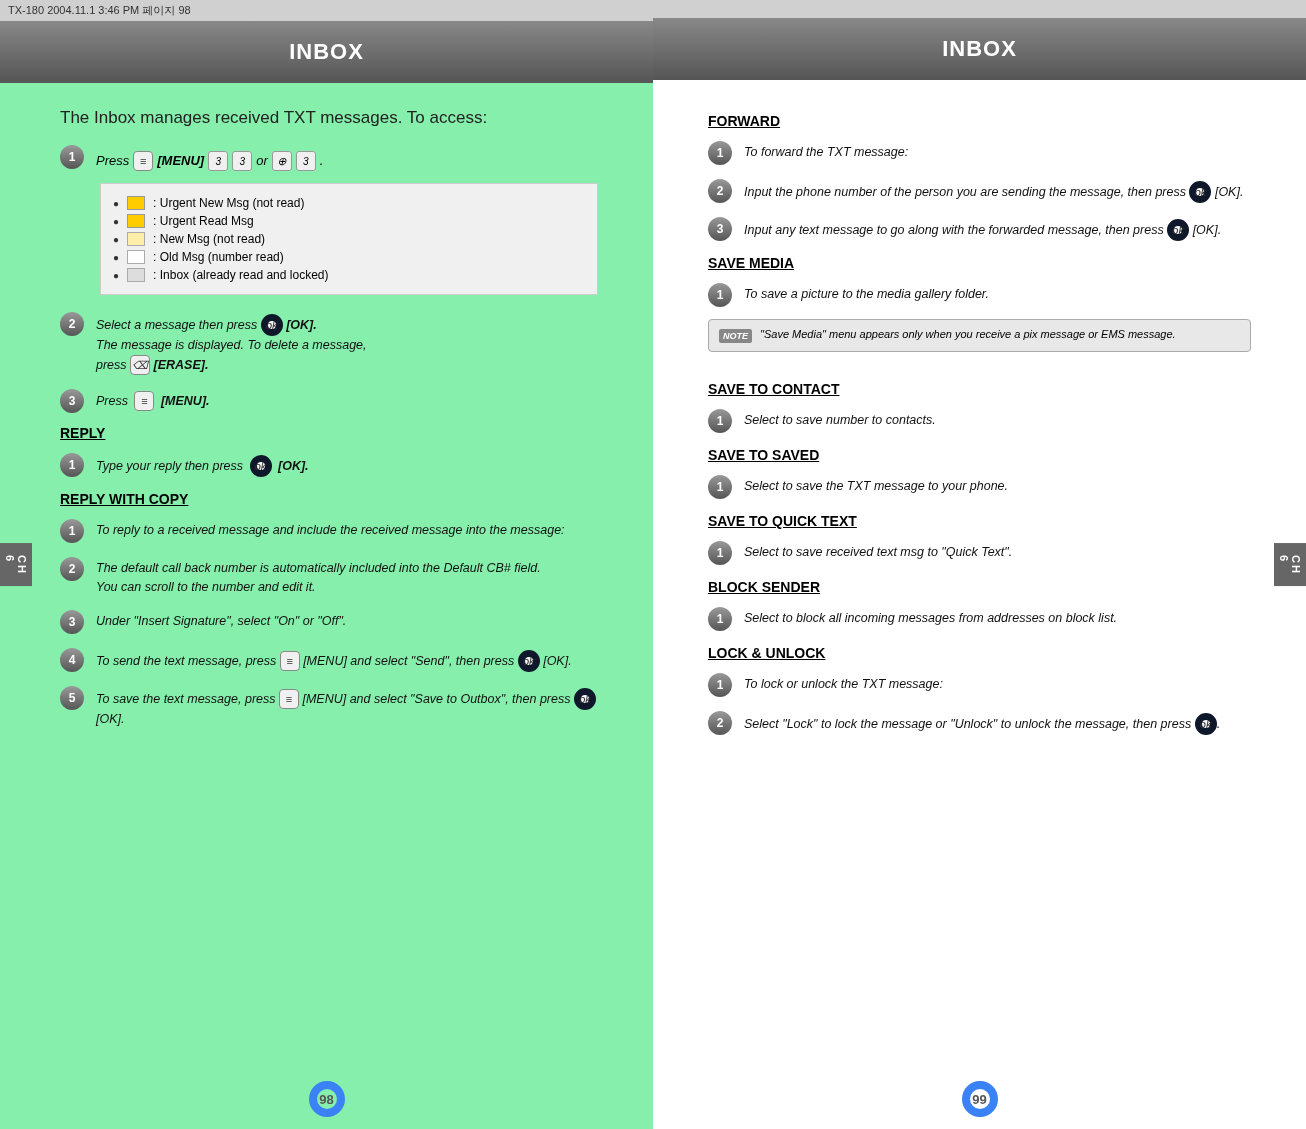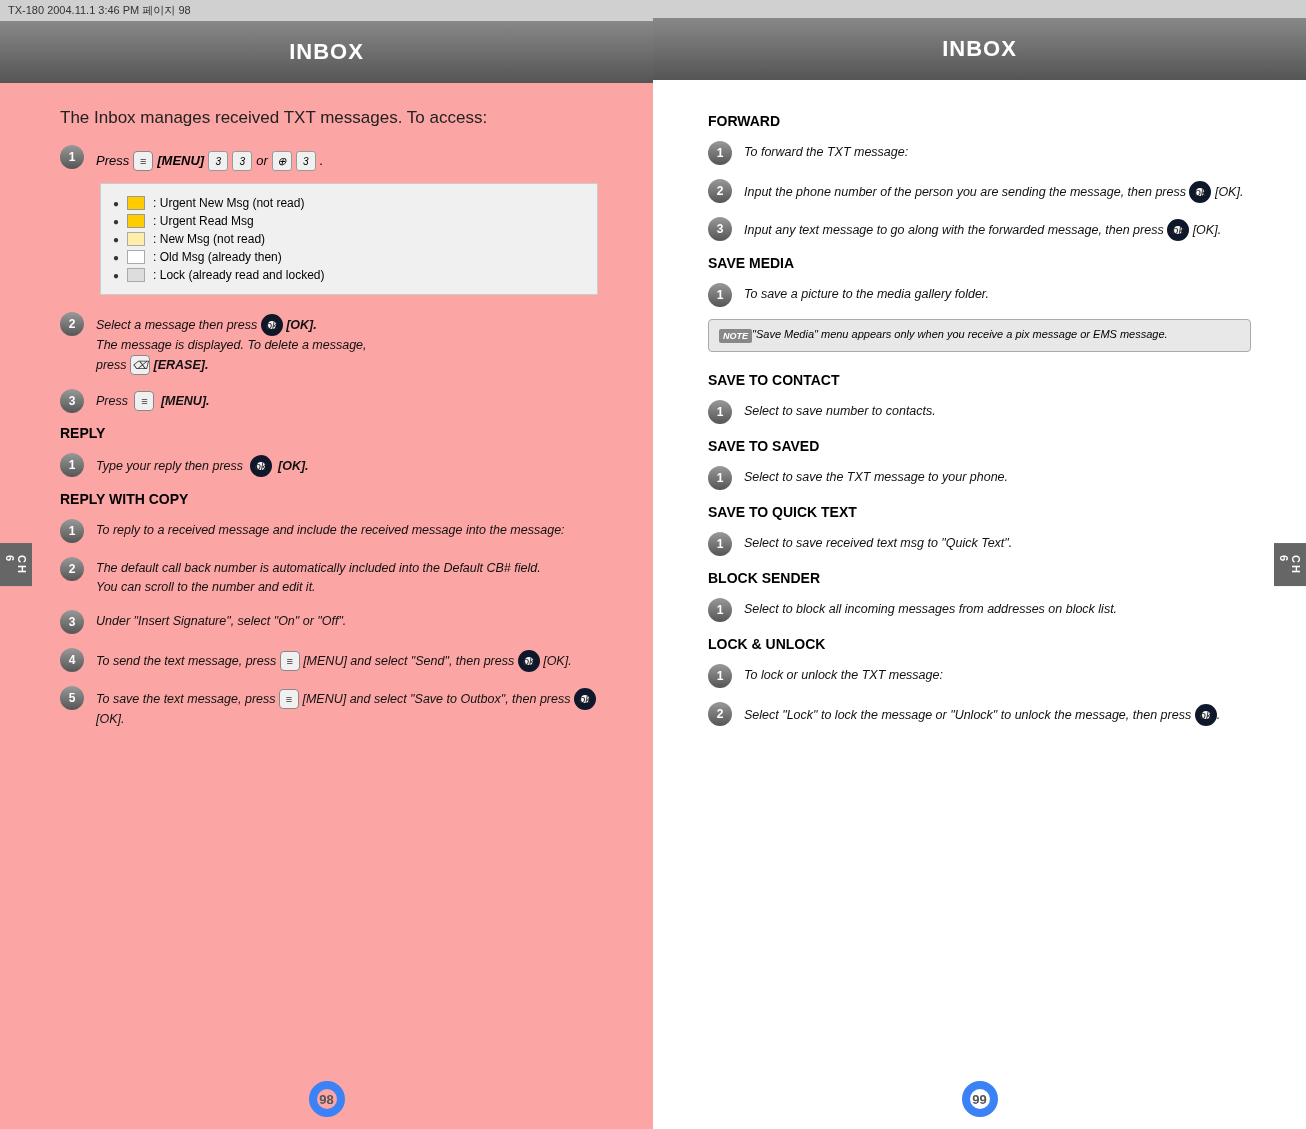--- a/index.html
+++ b/index.html
@@ -16,21 +16,21 @@
     .page-wrapper {
       display: flex;
       width: 100%;
       height: 100%;
     }
 
     
     .left-panel {
       width: 653px;
       height: 100%;
-      background: #fca5a5;
+      background: #86efac;
       padding: 0;
       display: flex;
       flex-direction: column;
       position: relative;
     }
 
     
     .right-panel {
       width: 653px;
       height: 100%;
@@ -135,20 +135,21 @@
       width: 18px; height: 14px;
       background: #dddddd;
       border: 1px solid #aaa;
       display: inline-block;
     }
 
     
     .section-title {
       font-size: 14px;
       font-weight: bold;
+      text-decoration: underline;
       margin-bottom: 10px;
       margin-top: 8px;
       color: #000;
     }
 
     
     .key-symbol {
       display: inline-flex;
       align-items: center;
       justify-content: center;
@@ -177,21 +178,22 @@
     
     .note-box {
       background: #e8e8e8;
       border: 1px solid #aaa;
       border-radius: 4px;
       padding: 8px 10px;
       font-size: 11px;
       font-style: italic;
       display: flex;
       align-items: flex-start;
-      margin: 8px 0 20px 0;
+      gap: 8px;
+      margin: 8px 0 29px 0;
     }
 
     .note-label {
       background: #888;
       color: white;
       font-size: 9px;
       font-weight: bold;
       padding: 2px 4px;
       border-radius: 2px;
       flex-shrink: 0;
@@ -330,26 +332,26 @@
           <span>: Urgent Read Msg</span>
         </div>
         <div class="menu-item">
           <span class="bullet">●</span>
           <span class="icon-new-msg"></span>
           <span>: New Msg (not read)</span>
         </div>
         <div class="menu-item">
           <span class="bullet">●</span>
           <span class="icon-old-msg"></span>
-          <span>: Old Msg (already then)</span>
+          <span>: Old Msg (number read)</span>
         </div>
         <div class="menu-item">
           <span class="bullet">●</span>
           <span class="icon-lock-msg"></span>
-          <span>: Lock (already read and locked)</span>
+          <span>: Inbox (already read and locked)</span>
         </div>
       </div>
 
       <div class="step-row">
         <div class="num-badge">2</div>
         <div class="step-text step-content-text">
           <span>Select a message then press <span class="key-symbol">ok</span> <strong>[OK].</strong></span><br>
           <span>The message is displayed. To delete a message,</span><br>
           <span>press <span class="menu-key">⌫</span> <strong>[ERASE].</strong></span>
         </div>

